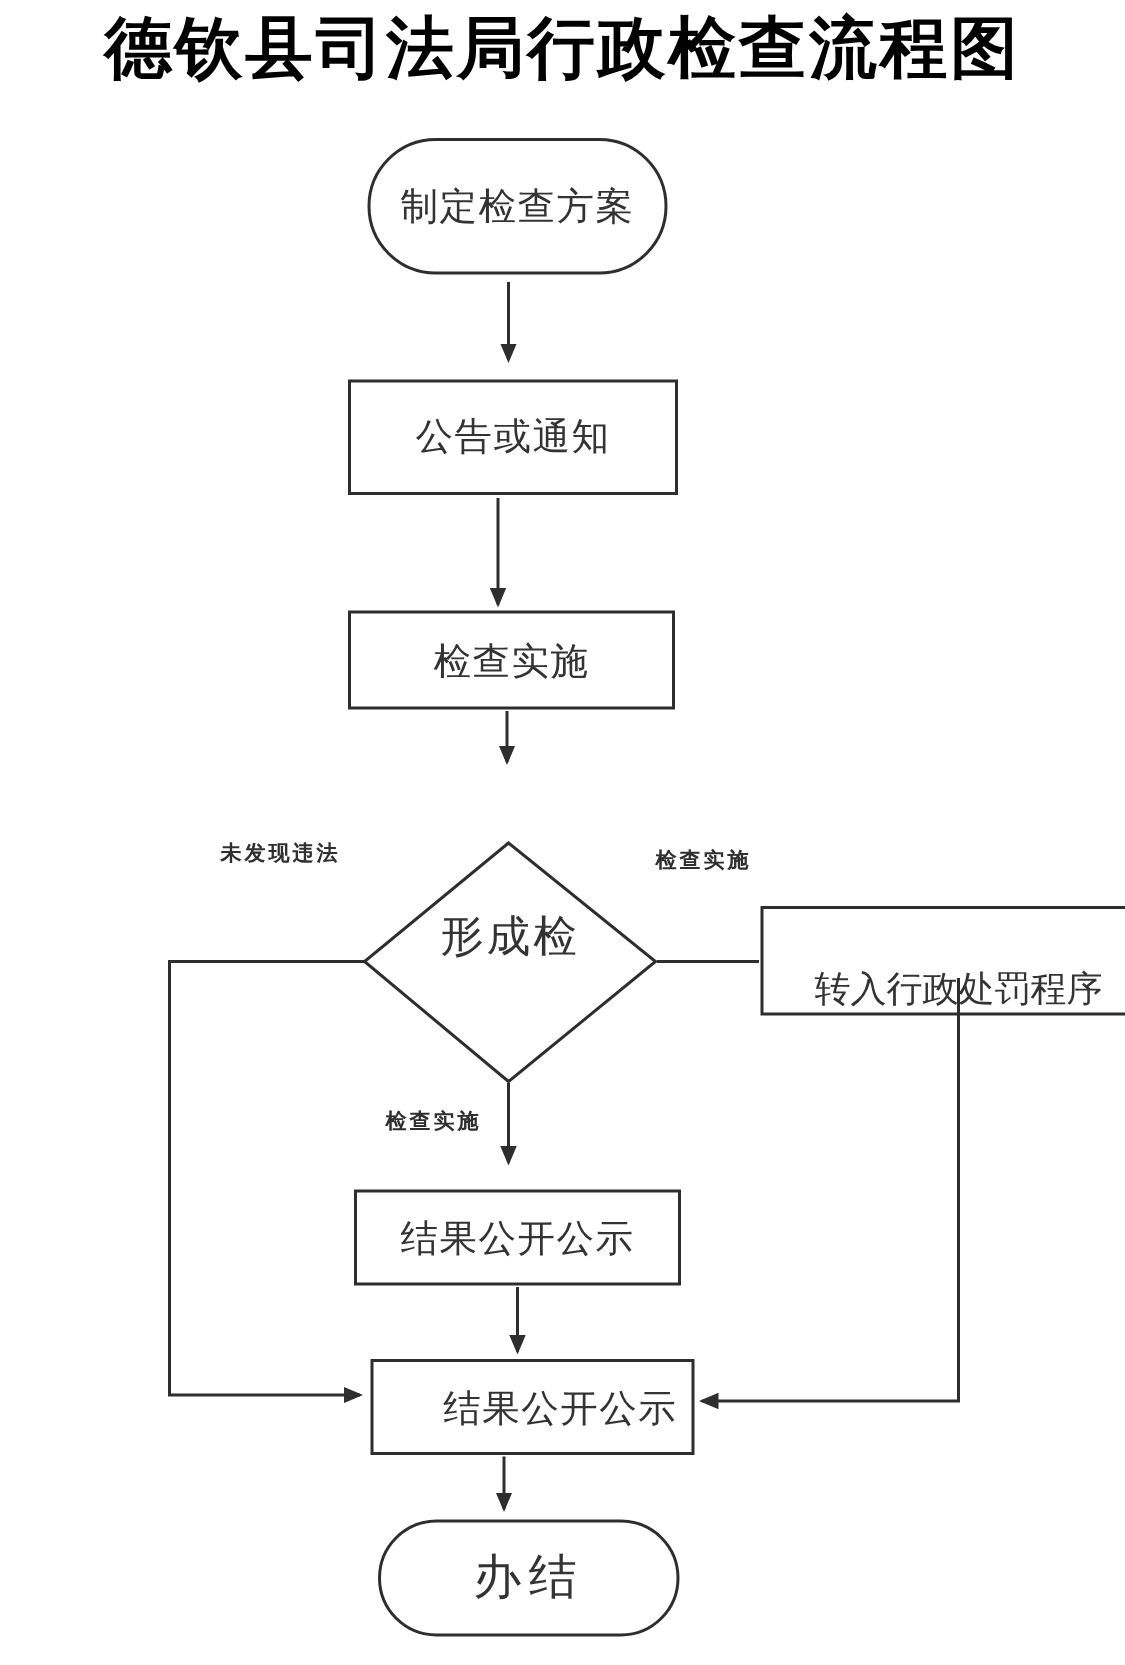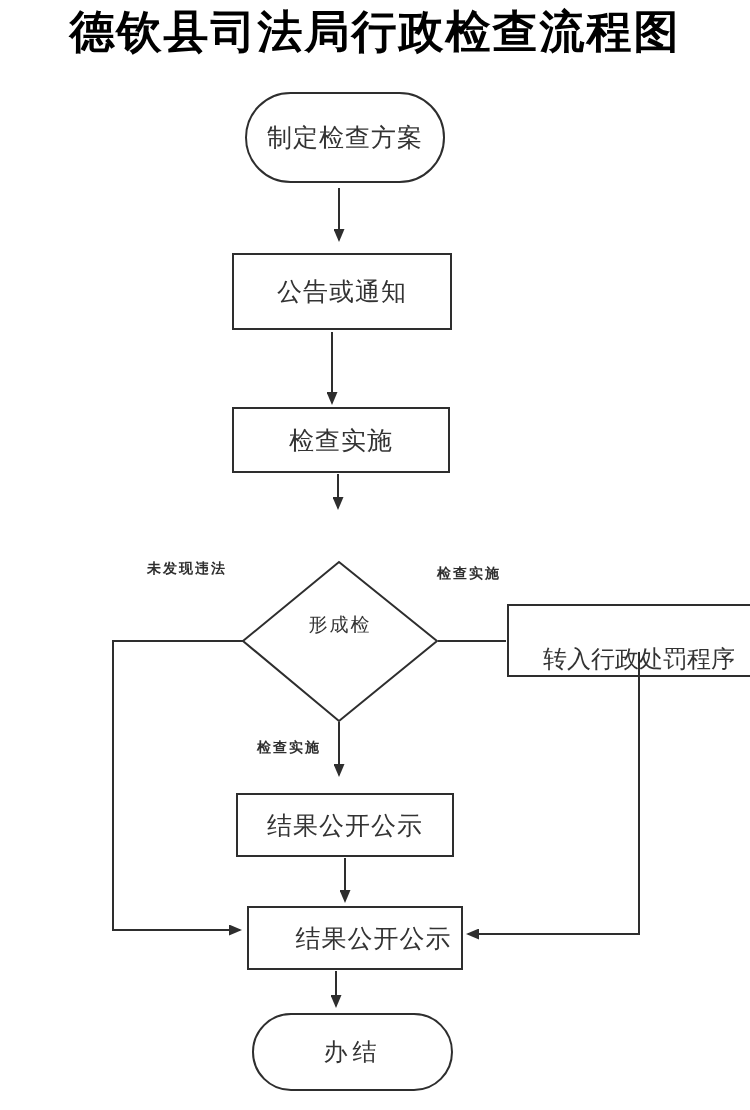--- a/index.html
+++ b/index.html
@@ -21,28 +21,28 @@
     text-align:center; font-size:25px; letter-spacing:1px; color:#333333;
     z-index:1;
   }
   .stadium { border-radius:48px; }
   .edges {
     position:absolute; left:0; top:0; width:750px; height:1110px;
     z-index:2; pointer-events:none;
   }
   .decision-text {
     position:absolute; z-index:3; text-align:center;
-    font-size:19px; line-height:34px; letter-spacing:2px; color:#333333;
+    font-size:29px; line-height:34px; letter-spacing:2px; color:#333333;
   }
   .edge-label {
     position:absolute; z-index:3; font-size:14px; font-weight:bold;
     letter-spacing:2px; color:#2f2f2f; white-space:nowrap;
   }
   .two-line { line-height:36px; }
-  .endcap { font-size:24px; letter-spacing:5px; }
+  .endcap { font-size:32px; letter-spacing:5px; }
 </style>
 </head>
 <body>
 
 <div class="canvas">
 
   <div class="title">德钦县司法局行政检查流程图</div>
 
   <div class="node stadium" style="left:245px; top:92px; width:200px; height:91px;">
     <span>制定检查方案</span>

